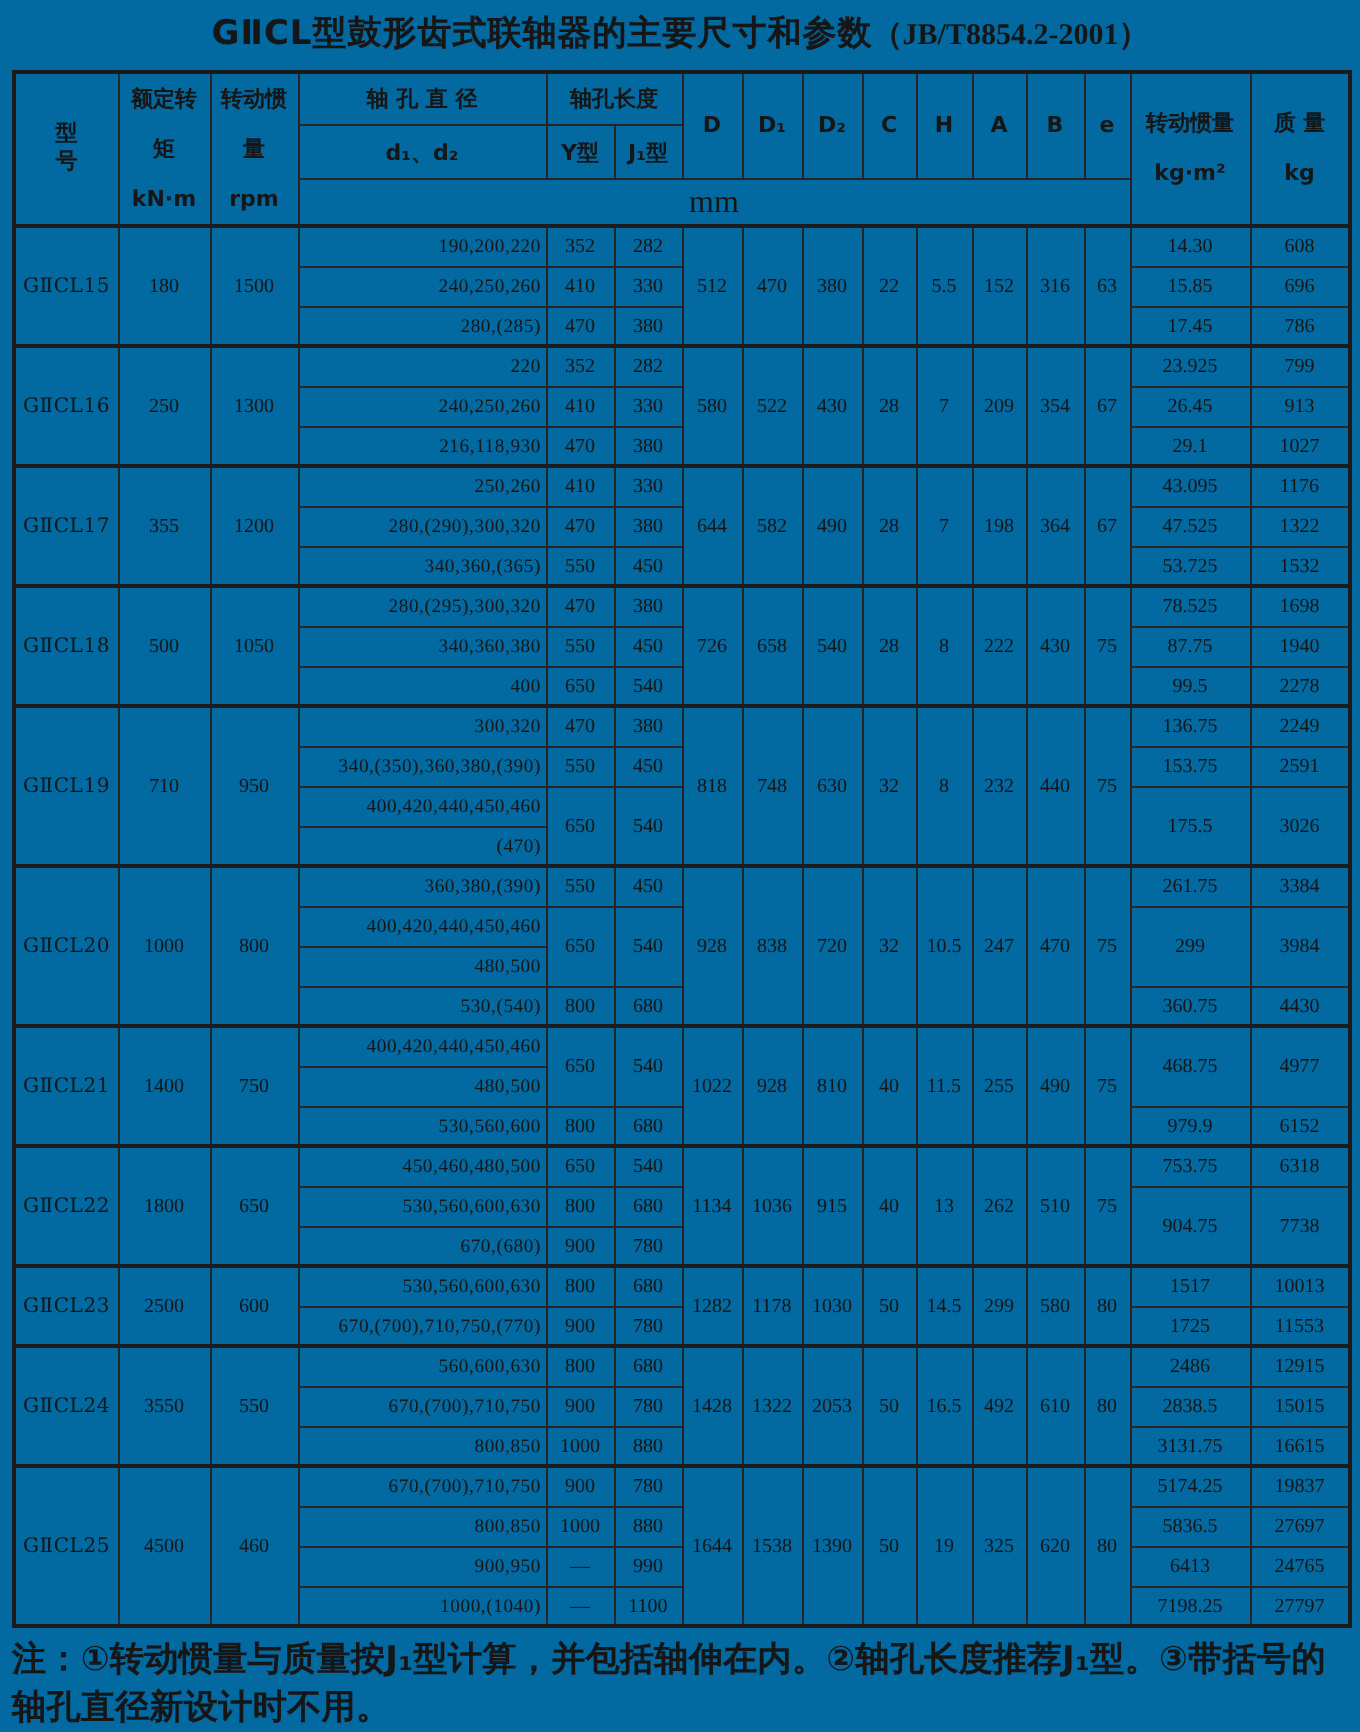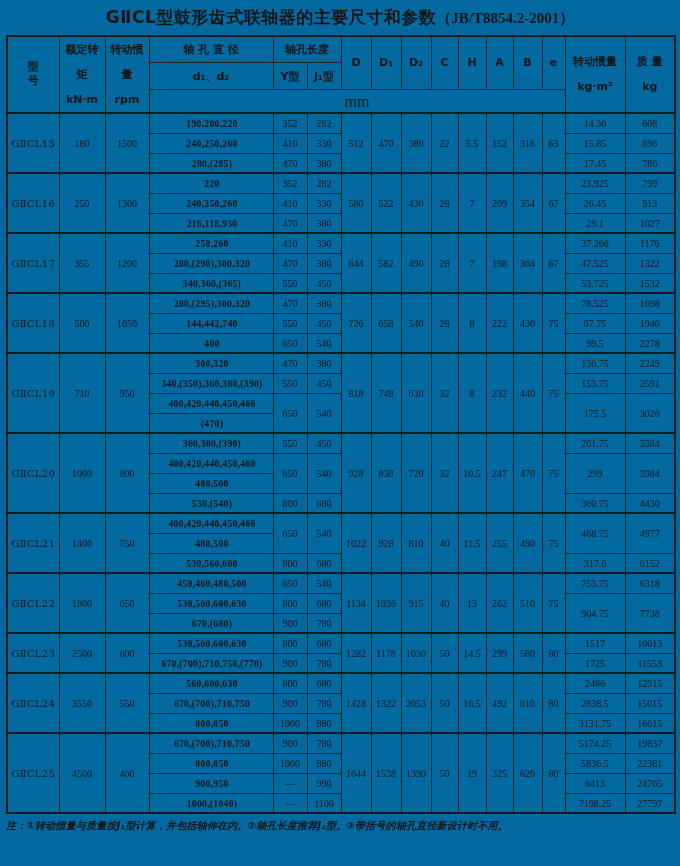--- a/index.html
+++ b/index.html
@@ -12,27 +12,27 @@
   table.params{border-collapse:collapse;table-layout:fixed;width:668px;
                border:2px solid #1b1b1b;}
   th,td{border:1px solid #262626;padding:0 2px;text-align:center;vertical-align:middle;
         overflow:hidden;box-sizing:border-box;}
   th{font-size:11px;font-weight:bold;height:24px;line-height:1.2;}
   tr.mm-row th{height:15px;font-family:"Liberation Serif","DejaVu Serif",serif;
                font-weight:normal;font-size:16px;}
   td{font-family:"Liberation Serif","DejaVu Serif",serif;font-size:10px;height:20px;}
   td.model-cell{font-family:"DejaVu Serif","DejaVu Sans",serif;font-size:10px;
                 letter-spacing:0.3px;}
-  td.d-cell{text-align:center;padding-left:4px;letter-spacing:0.3px;font-size:9.6px;
-            white-space:nowrap;font-weight:bold;}
+  td.d-cell{text-align:right;padding-left:4px;letter-spacing:0.3px;font-size:9.6px;
+            white-space:nowrap;}
   tr.block-start td{border-top:2px solid #1b1b1b;}
   .vstack{white-space:pre-line;line-height:1.3;display:inline-block;}
   .unit-stack{white-space:pre-line;line-height:2.3;display:inline-block;}
-  .note{margin:5px 0 0 0;font-size:10px;font-weight:bold;letter-spacing:0.2px;
-        line-height:1.4;font-style:italic;}
+  .note{margin:5px 0 0 0;font-size:17px;font-weight:bold;letter-spacing:0.2px;
+        line-height:1.4;}
 </style>
 </head>
 <body>
 
 <div class="page">
 
   <h1 class="title"><span>GⅡCL型鼓形齿式联轴器的主要尺寸和参数</span><span class="title-code">（JB/T8854.2-2001）</span></h1>
 
   <table class="params">
     <colgroup>
@@ -158,21 +158,21 @@
           <td>410</td>
           <td>330</td>
           <td rowspan="3">644</td>
           <td rowspan="3">582</td>
           <td rowspan="3">490</td>
           <td rowspan="3">28</td>
           <td rowspan="3">7</td>
           <td rowspan="3">198</td>
           <td rowspan="3">364</td>
           <td rowspan="3">67</td>
-          <td>37.266</td>
+          <td>43.095</td>
           <td>1176</td>
         </tr>
         <tr>
           <td class="d-cell">280,(290),300,320</td>
           <td>470</td>
           <td>380</td>
           <td>47.525</td>
           <td>1322</td>
         </tr>
         <tr>
@@ -194,21 +194,21 @@
           <td rowspan="3">540</td>
           <td rowspan="3">28</td>
           <td rowspan="3">8</td>
           <td rowspan="3">222</td>
           <td rowspan="3">430</td>
           <td rowspan="3">75</td>
           <td>78.525</td>
           <td>1698</td>
         </tr>
         <tr>
-          <td class="d-cell">144,442,740</td>
+          <td class="d-cell">340,360,380</td>
           <td>550</td>
           <td>450</td>
           <td>87.75</td>
           <td>1940</td>
         </tr>
         <tr>
           <td class="d-cell">400</td>
           <td>650</td>
           <td>540</td>
           <td>99.5</td>
@@ -302,21 +302,21 @@
           <td rowspan="2">468.75</td>
           <td rowspan="2">4977</td>
         </tr>
         <tr>
           <td class="d-cell">480,500</td>
         </tr>
         <tr>
           <td class="d-cell">530,560,600</td>
           <td>800</td>
           <td>680</td>
-          <td>317.6</td>
+          <td>979.9</td>
           <td>6152</td>
         </tr>
         <tr class="block-start">
           <td rowspan="3" class="model-cell">GⅡCL22</td>
           <td rowspan="3">1800</td>
           <td rowspan="3">650</td>
           <td class="d-cell">450,460,480,500</td>
           <td>650</td>
           <td>540</td>
           <td rowspan="3">1134</td>
@@ -415,21 +415,21 @@
           <td rowspan="4">620</td>
           <td rowspan="4">80</td>
           <td>5174.25</td>
           <td>19837</td>
         </tr>
         <tr>
           <td class="d-cell">800,850</td>
           <td>1000</td>
           <td>880</td>
           <td>5836.5</td>
-          <td>22381</td>
+          <td>27697</td>
         </tr>
         <tr>
           <td class="d-cell">900,950</td>
           <td>—</td>
           <td>990</td>
           <td>6413</td>
           <td>24765</td>
         </tr>
         <tr>
           <td class="d-cell">1000,(1040)</td>

